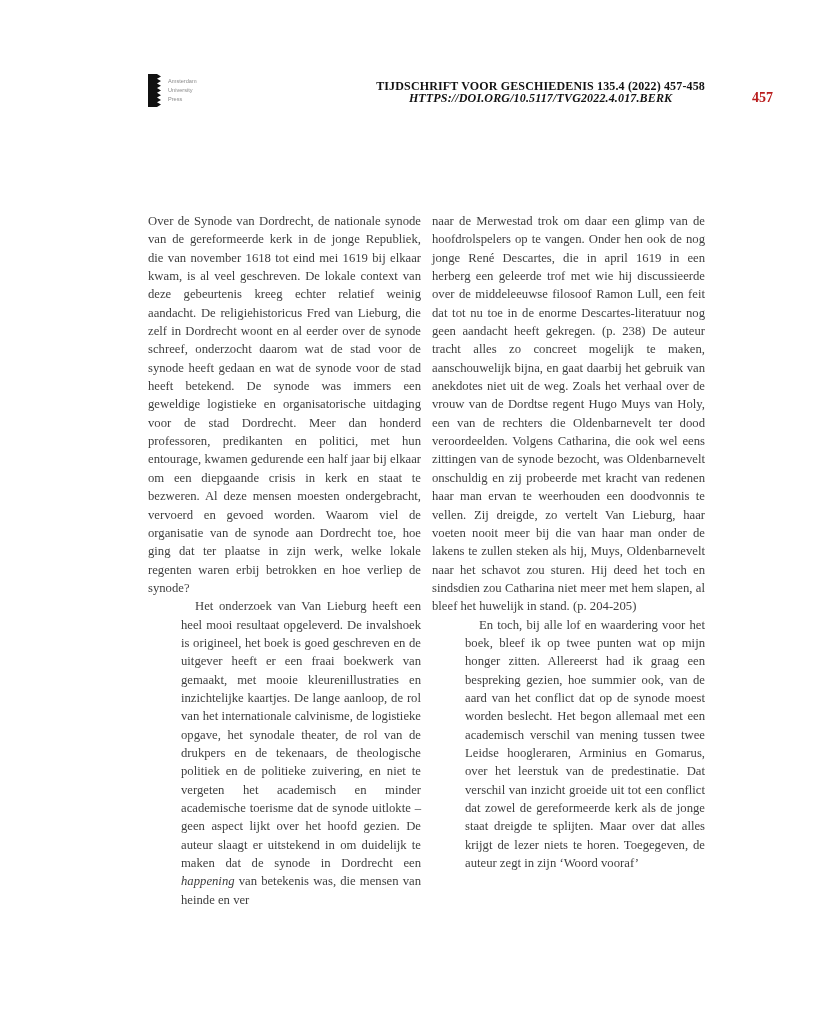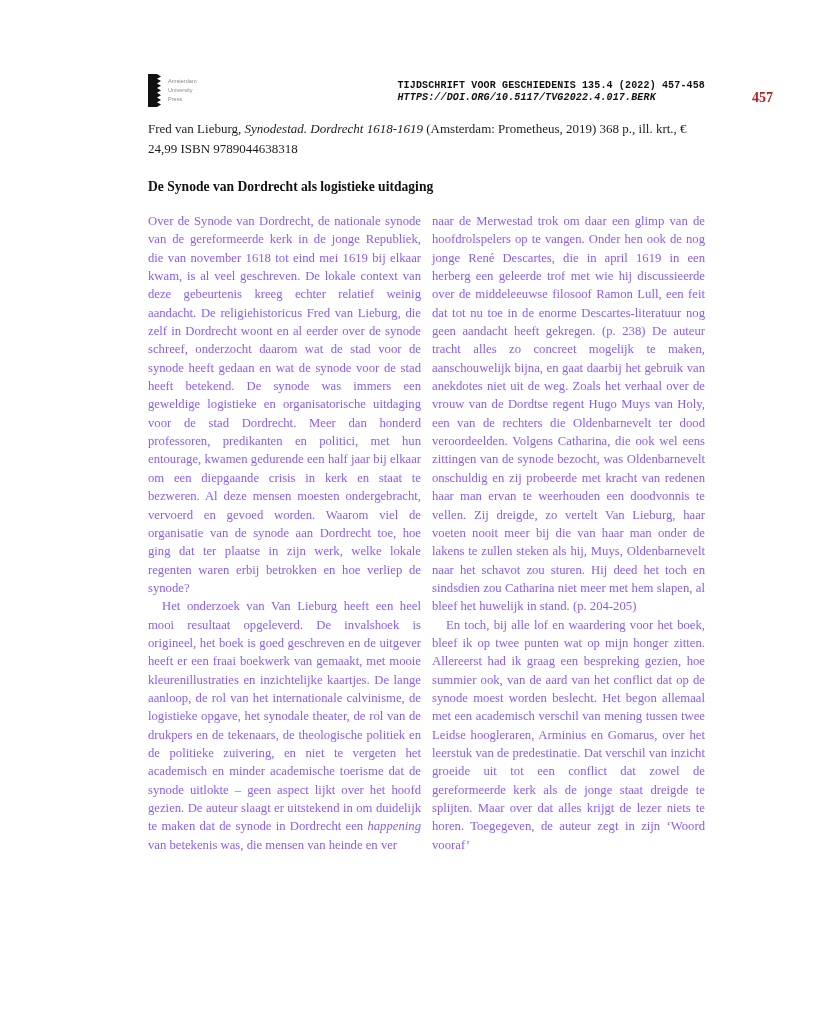--- a/index.html
+++ b/index.html
@@ -8,41 +8,41 @@
     font-family:"Liberation Serif", serif;color:#1c1c1c;
     position:relative;overflow:hidden;
   }
   .page{position:absolute;inset:0;background:#fff;}
 
   
   .logo{position:absolute;left:148px;top:74px;display:flex;gap:6px;align-items:flex-start;}
   .logo svg{display:block;}
   .logo-text{font-family:"Liberation Sans", sans-serif;font-size:5.6px;line-height:1.6;color:#8c8c8c;padding-top:3px;}
   .hdr-right{
-    position:absolute;right:126px;top:80px;text-align:left;
-    font-family:Liberation Mono, monospace;font-size:10px;color:#121212;
+    position:absolute;right:126px;top:80px;text-align:center;
+    font-family:Liberation Serif, serif;font-size:12px;color:#121212;
     line-height:12px;letter-spacing:.15px;font-weight:600;
   }
   .hdr-right .doi{font-style:italic;font-weight:600;}
   .page-num{position:absolute;left:752px;top:90px;font-size:14px;color:#b91c1c;font-weight:bold;}
 
   
   .citation{position:absolute;left:148px;top:119px;width:562px;font-size:13px;line-height:19.5px;text-align:left;}
   .review-title{position:absolute;left:148px;top:179px;font-size:13.6px;font-weight:bold;color:#111;}
 
   
   .columns{
     position:absolute;left:148px;top:212px;width:557px;display:flex;gap:11px;
   }
   .col{
     width:273px;font-size:12.7px;line-height:18.35px;text-align:justify;
-    hyphens:auto;-webkit-hyphens:auto;color:#8b5cf6;
+    hyphens:auto;-webkit-hyphens:auto;color:#404040;
   }
   .col p{margin:0;}
-  .col p.indent{text-indent:14px;}
+  .col p.indent{text-indent:14px;margin-left:33px;}
 
   
   .footer{
     position:absolute;left:148px;top:945px;
     font-family:"Liberation Sans", sans-serif;font-size:7.9px;line-height:13px;color:#2b2b2b;
   }
 </style>
 </head>
 <body>
 
@@ -59,23 +59,21 @@
     </div>
   </div>
 
   <div class="hdr-right">
     <div>TIJDSCHRIFT VOOR GESCHIEDENIS 135.4 (2022) 457-458</div>
     <div class="doi">HTTPS://DOI.ORG/10.5117/TVG2022.4.017.BERK</div>
   </div>
 
   <div class="page-num">457</div>
 
-  <div class="citation"><span>Fred van Lieburg, </span><i>Synodestad. Dordrecht 1618-1619</i><span> (Amsterdam: Prometheus, 2019) 368 p., ill. krt., € 24,99 ISBN 9789044638318</span></div>
 
-  <h1 class="review-title" style="margin:0;">De Synode van Dordrecht als logistieke uitdaging</h1>
 
   <div class="columns">
     <div class="col">
         <p><span>Over de Synode van Dordrecht, de nationale synode van de gereformeerde kerk in de jonge Republiek, die van november 1618 tot eind mei 1619 bij elkaar kwam, is al veel geschreven. De lokale context van deze gebeurtenis kreeg echter relatief weinig aandacht. De religiehistoricus Fred van Lieburg, die zelf in Dordrecht woont en al eerder over de synode schreef, onderzocht daarom wat de stad voor de synode heeft gedaan en wat de synode voor de stad heeft betekend. De synode was immers een geweldige logistieke en organisatorische uitdaging voor de stad Dordrecht. Meer dan honderd professoren, predikanten en politici, met hun entourage, kwamen gedurende een half jaar bij elkaar om een diepgaande crisis in kerk en staat te bezweren. Al deze mensen moesten ondergebracht, vervoerd en gevoed worden. Waarom viel de organisatie van de synode aan Dordrecht toe, hoe ging dat ter plaatse in zijn werk, welke lokale regenten waren erbij betrokken en hoe verliep de synode?</span></p>
         <p class="indent"><span>Het onderzoek van Van Lieburg heeft een heel mooi resultaat opgeleverd. De invalshoek is origineel, het boek is goed geschreven en de uitgever heeft er een fraai boekwerk van gemaakt, met mooie kleurenillustraties en inzichtelijke kaartjes. De lange aanloop, de rol van het internationale calvinisme, de logistieke opgave, het synodale theater, de rol van de drukpers en de tekenaars, de theologische politiek en de politieke zuivering, en niet te vergeten het academisch en minder academische toerisme dat de synode uitlokte – geen aspect lijkt over het hoofd gezien. De auteur slaagt er uitstekend in om duidelijk te maken dat de synode in Dordrecht een </span><i>happening</i><span> van betekenis was, die mensen van heinde en ver</span></p>
       </div>
     <div class="col">
         <p><span>naar de Merwestad trok om daar een glimp van de hoofdrolspelers op te vangen. Onder hen ook de nog jonge René Descartes, die in april 1619 in een herberg een geleerde trof met wie hij discussieerde over de middeleeuwse filosoof Ramon Lull, een feit dat tot nu toe in de enorme Descartes-literatuur nog geen aandacht heeft gekregen. (p. 238) De auteur tracht alles zo concreet mogelijk te maken, aanschouwelijk bijna, en gaat daarbij het gebruik van anekdotes niet uit de weg. Zoals het verhaal over de vrouw van de Dordtse regent Hugo Muys van Holy, een van de rechters die Oldenbarnevelt ter dood veroordeelden. Volgens Catharina, die ook wel eens zittingen van de synode bezocht, was Oldenbarnevelt onschuldig en zij probeerde met kracht van redenen haar man ervan te weerhouden een doodvonnis te vellen. Zij dreigde, zo vertelt Van Lieburg, haar voeten nooit meer bij die van haar man onder de lakens te zullen steken als hij, Muys, Oldenbarnevelt naar het schavot zou sturen. Hij deed het toch en sindsdien zou Catharina niet meer met hem slapen, al bleef het huwelijk in stand. (p. 204-205)</span></p>
         <p class="indent"><span>En toch, bij alle lof en waardering voor het boek, bleef ik op twee punten wat op mijn honger zitten. Allereerst had ik graag een bespreking gezien, hoe summier ook, van de aard van het conflict dat op de synode moest worden beslecht. Het begon allemaal met een academisch verschil van mening tussen twee Leidse hoogleraren, Arminius en Gomarus, over het leerstuk van de predestinatie. Dat verschil van inzicht groeide uit tot een conflict dat zowel de gereformeerde kerk als de jonge staat dreigde te splijten. Maar over dat alles krijgt de lezer niets te horen. Toegegeven, de auteur zegt in zijn ‘Woord vooraf’</span></p>
       </div>

